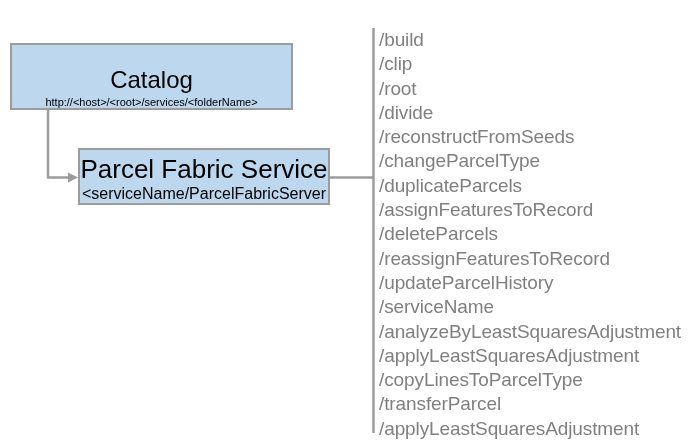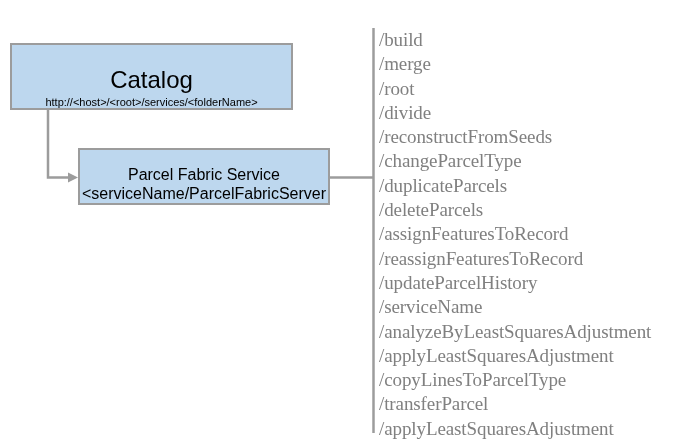--- a/index.html
+++ b/index.html
@@ -58,21 +58,21 @@
     font-size: 11px;
   }
 
   #parcel-fabric-service-node {
     left: 78px;
     top: 148px;
     width: 252px;
     height: 57px;
   }
   #parcel-fabric-service-node .node-title {
-    font-size: 16px;
+    font-size: 26px;
     margin-bottom: 2px;
   }
   #parcel-fabric-service-node .node-subtitle {
     font-size: 16px;
   }
 
   
   .connector-svg {
     position: absolute;
     left: 0;
@@ -84,21 +84,20 @@
 
   
   #operations-list {
     position: absolute;
     left: 379px;
     top: 28px;
     width: 305px;
     margin: 0;
     padding: 0;
     list-style: none;
-    font-family: Liberation Serif, serif;
   }
   .operation-item {
     color: #808080;
     font-size: 19px;
     line-height: 24.3px;
     white-space: nowrap;
     letter-spacing: -0.1px;
   }
 </style>
 </head>
@@ -123,28 +122,28 @@
     <div class="node-subtitle">http://&lt;host&gt;/&lt;root&gt;/services/&lt;folderName&gt;</div>
   </div>
 
   <div class="node-box" id="parcel-fabric-service-node">
     <div class="node-title">Parcel Fabric Service</div>
     <div class="node-subtitle">&lt;serviceName/ParcelFabricServer</div>
   </div>
 
   <ul id="operations-list">
     <li class="operation-item">/build</li>
-    <li class="operation-item">/merge</li>
+    <li class="operation-item">/clip</li>
     <li class="operation-item">/root</li>
     <li class="operation-item">/divide</li>
     <li class="operation-item">/reconstructFromSeeds</li>
     <li class="operation-item">/changeParcelType</li>
     <li class="operation-item">/duplicateParcels</li>
+    <li class="operation-item">/assignFeaturesToRecord</li>
     <li class="operation-item">/deleteParcels</li>
-    <li class="operation-item">/assignFeaturesToRecord</li>
     <li class="operation-item">/reassignFeaturesToRecord</li>
     <li class="operation-item">/updateParcelHistory</li>
     <li class="operation-item">/serviceName</li>
     <li class="operation-item">/analyzeByLeastSquaresAdjustment</li>
     <li class="operation-item">/applyLeastSquaresAdjustment</li>
     <li class="operation-item">/copyLinesToParcelType</li>
     <li class="operation-item">/transferParcel</li>
     <li class="operation-item">/applyLeastSquaresAdjustment</li>
   </ul>
 

